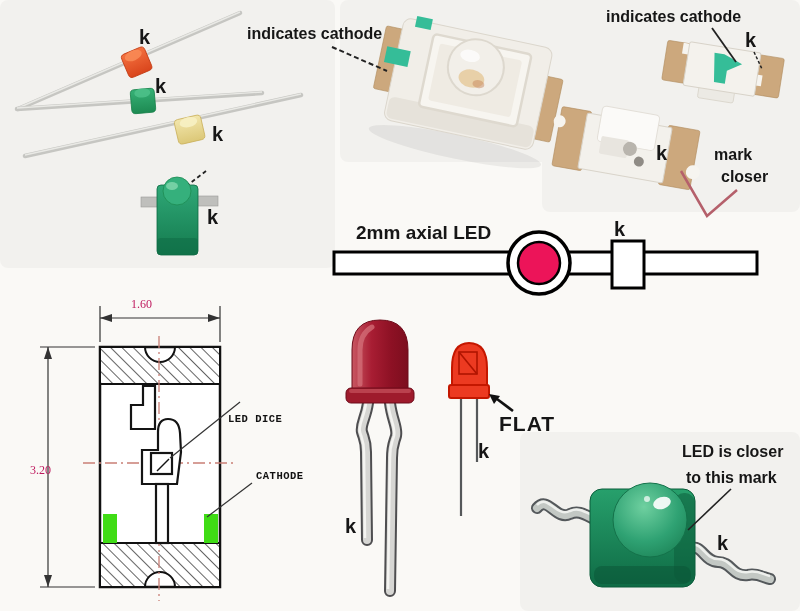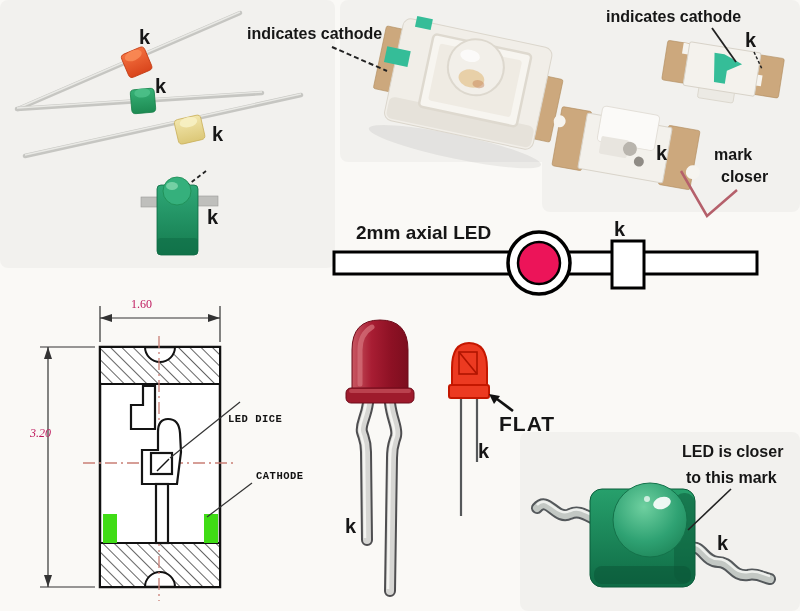--- a/index.html
+++ b/index.html
@@ -242,21 +242,21 @@
 <span class="t k" style="left:207px; top:207px;">k</span>
 <span class="t ann" style="left:247px; top:26px;">indicates cathode</span>
 <span class="t ann" style="left:606px; top:9px;">indicates cathode</span>
 <span class="t k" style="left:745px; top:30px;">k</span>
 <span class="t k" style="left:656px; top:143px;">k</span>
 <span class="t ann" style="left:714px; top:147px;">mark</span>
 <span class="t ann" style="left:721px; top:169px;">closer</span>
 <span class="t title" style="left:356px; top:223px;">2mm axial LED</span>
 <span class="t k" style="left:614px; top:219px;">k</span>
 <span class="t dim" style="left:131px; top:298px;">1.60</span>
-<span class="t dim" style="left:30px;  top:427px;font-style:italic;">3.20</span>
+<span class="t dim" style="left:30px;  top:464px;">3.20</span>
 <span class="t draw" style="left:228px; top:390px;margin-top:24px;">LED DICE</span>
 <span class="t draw" style="left:248px; top:471px;margin-left:8px;">CATHODE</span>
 <span class="t k" style="left:345px; top:516px;">k</span>
 <span class="t flat" style="left:499px; top:413px;">FLAT</span>
 <span class="t k" style="left:478px; top:441px;">k</span>
 <span class="t ann" style="left:682px; top:444px;">LED is closer</span>
 <span class="t ann" style="left:686px; top:470px;">to this mark</span>
 <span class="t k" style="left:717px; top:533px;">k</span>
 
 </div>

